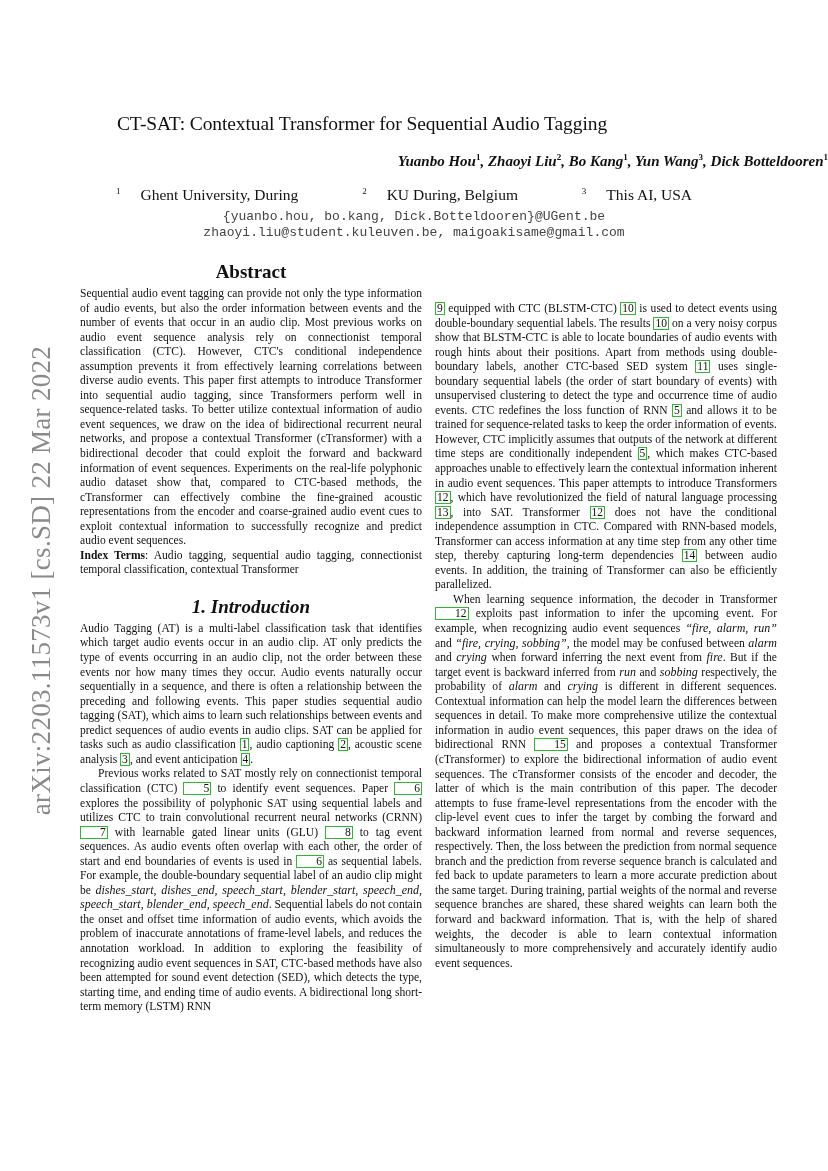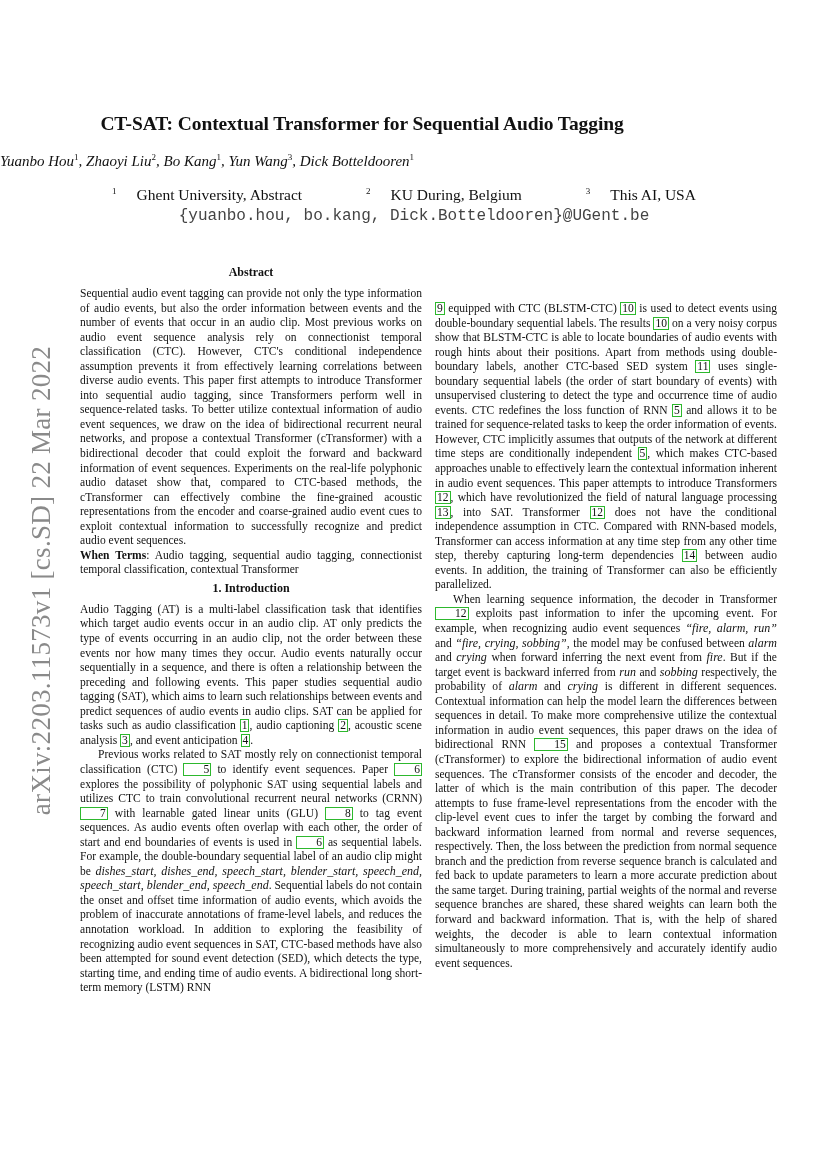--- a/index.html
+++ b/index.html
@@ -3,32 +3,32 @@
 <meta charset="utf-8">
 <style>
   html, body { margin: 0; padding: 0; background: #ffffff; }
   body { width: 828px; height: 1171px; position: relative; overflow: hidden;
          font-family: "Liberation Serif", "DejaVu Serif", serif; color: #111; }
   .arxiv-stamp { position: absolute; left: 22px; top: 295px; width: 40px; height: 570px;
          display: flex; align-items: center; justify-content: center; }
   .arxiv-stamp span { display: block; transform: rotate(-90deg); white-space: nowrap;
          font-family: "Liberation Serif", serif; font-size: 27px; color: #8a8a8a; letter-spacing: 0.3px; }
   .title { position: absolute; top: 113px; left: 0; width: 724px; text-align: center;
-         font-weight: bold; font-size: 19.5px; letter-spacing: -0.1px; }
-  .authors { position: absolute; top: 152px; left: 0; width: 828px; text-align: left;
-         font-style: italic; font-size: 15px; }
+         font-weight: normal; font-size: 19.5px; letter-spacing: -0.1px; }
+  .authors { position: absolute; top: 152px; left: 0; width: 828px; text-align: right;
+         font-style: italic; font-size: 15px; font-weight: bold; }
   .affils { position: absolute; top: 186px; left: 0; width: 828px; text-align: center; font-size: 15.5px; }
   .affils span { margin: 0 20px; }
   sup { font-size: 9px; vertical-align: 6px; font-style: normal; }
   .emails { position: absolute; top: 209px; left: 0; width: 828px; text-align: center;
-         font-family: "Liberation Mono", monospace; font-size: 16px; color: #444; line-height: 15.5px; }
+         font-family: "Liberation Mono", monospace; font-size: 13px; color: #444; line-height: 15.5px; }
   .col { position: absolute; width: 342px; font-size: 11.55px; line-height: 14.55px; text-align: justify; hyphens: manual; }
   .col.left { left: 80px; top: 262px; }
   .col.right { left: 435px; top: 265px; margin-top: 36px; }
-  h2 { font-size: 12px; font-weight: bold; text-align: center; margin: 0 0 4px 0; line-height: 20px; }
+  h2 { font-size: 19px; font-weight: bold; text-align: center; margin: 0 0 4px 0; line-height: 20px; }
   p { margin: 0; }
   p.indent { text-indent: 18px; }
   .cite { border: 1px solid #2db82d; padding: 0 1px; line-height: 11px; display: inline-block; }
   i.seq { font-size: 12px; }
   b { font-weight: bold; }
 </style>
 </head>
 <body>
 
 <div class="arxiv-stamp">
@@ -39,35 +39,36 @@
 
 <div class="authors">
   <span><span>Yuanbo Hou</span><sup>1</sup></span>,
   <span><span>Zhaoyi Liu</span><sup>2</sup></span>,
   <span><span>Bo Kang</span><sup>1</sup></span>,
   <span><span>Yun Wang</span><sup>3</sup></span>,
   <span><span>Dick Botteldooren</span><sup>1</sup></span>
 </div>
 
 <div class="affils">
-  <span><sup>1</sup><span>Ghent University, Abstract</span></span>
+  <span><sup>1</sup><span>Ghent University, During</span></span>
   <span><sup>2</sup><span>KU During, Belgium</span></span>
   <span><sup>3</sup><span>This AI, USA</span></span>
 </div>
 
 <div class="emails">
   <div>{yuanbo.hou, bo.kang, Dick.Botteldooren}@UGent.be</div>
+  <div>zhaoyi.liu@student.kuleuven.be, maigoakisame@gmail.com</div>
 </div>
 
 <div class="col left">
   <h2>Abstract</h2>
   <p>Sequential audio event tagging can provide not only the type information of audio events, but also the order information between events and the number of events that occur in an audio clip. Most previous works on audio event sequence analysis rely on connectionist temporal classification (CTC). However, CTC's conditional independence assumption prevents it from effectively learning correlations between diverse audio events. This paper first attempts to introduce Transformer into sequential audio tagging, since Transformers perform well in sequence-related tasks. To better utilize contextual information of audio event sequences, we draw on the idea of bidirectional recurrent neural networks, and propose a contextual Transformer (cTransformer) with a bidirectional decoder that could exploit the forward and backward information of event sequences. Experiments on the real-life polyphonic audio dataset show that, compared to CTC-based methods, the cTransformer can effectively combine the fine-grained acoustic representations from the encoder and coarse-grained audio event cues to exploit contextual information to successfully recognize and predict audio event sequences.</p>
-  <p><b>When Terms</b><span>: Audio tagging, sequential audio tagging, connectionist temporal classification, contextual Transformer</span></p>
+  <p><b>Index Terms</b><span>: Audio tagging, sequential audio tagging, connectionist temporal classification, contextual Transformer</span></p>
 
-  <h2 style="margin-top:1px;">1.  Introduction</h2>
+  <h2 style="margin-top:20px;font-style:italic;">1.  Introduction</h2>
   <p>
     <span>Audio Tagging (AT) is a multi-label classification task that identifies which target audio events occur in an audio clip. AT only predicts the type of events occurring in an audio clip, not the order between these events nor how many times they occur. Audio events naturally occur sequentially in a sequence, and there is often a relationship between the preceding and following events. This paper studies sequential audio tagging (SAT), which aims to learn such relationships between events and predict sequences of audio events in audio clips. SAT can be applied for tasks such as audio classification </span><span class="cite">1</span><span>, audio captioning </span><span class="cite">2</span><span>, acoustic scene analysis </span><span class="cite">3</span><span>, and event anticipation </span><span class="cite">4</span><span>.</span>
   </p>
   <p class="indent">
     <span>Previous works related to SAT mostly rely on connectionist temporal classification (CTC) </span><span class="cite">5</span><span> to identify event sequences. Paper </span><span class="cite">6</span><span> explores the possibility of polyphonic SAT using sequential labels and utilizes CTC to train convolutional recurrent neural networks (CRNN) </span><span class="cite">7</span><span> with learnable gated linear units (GLU) </span><span class="cite">8</span><span> to tag event sequences. As audio events often overlap with each other, the order of start and end boundaries of events is used in </span><span class="cite">6</span><span> as sequential labels. For example, the double-boundary sequential label of an audio clip might be </span><i class="seq">dishes_start, dishes_end, speech_start, blender_start, speech_end, speech_start, blender_end, speech_end</i><span>. Sequential labels do not contain the onset and offset time information of audio events, which avoids the problem of inaccurate annotations of frame-level labels, and reduces the annotation workload. In addition to exploring the feasibility of recognizing audio event sequences in SAT, CTC-based methods have also been attempted for sound event detection (SED), which detects the type, starting time, and ending time of audio events. A bidirectional long short-term memory (LSTM) RNN </span>
   </p>
 </div>
 
 <div class="col right">
   <p>

